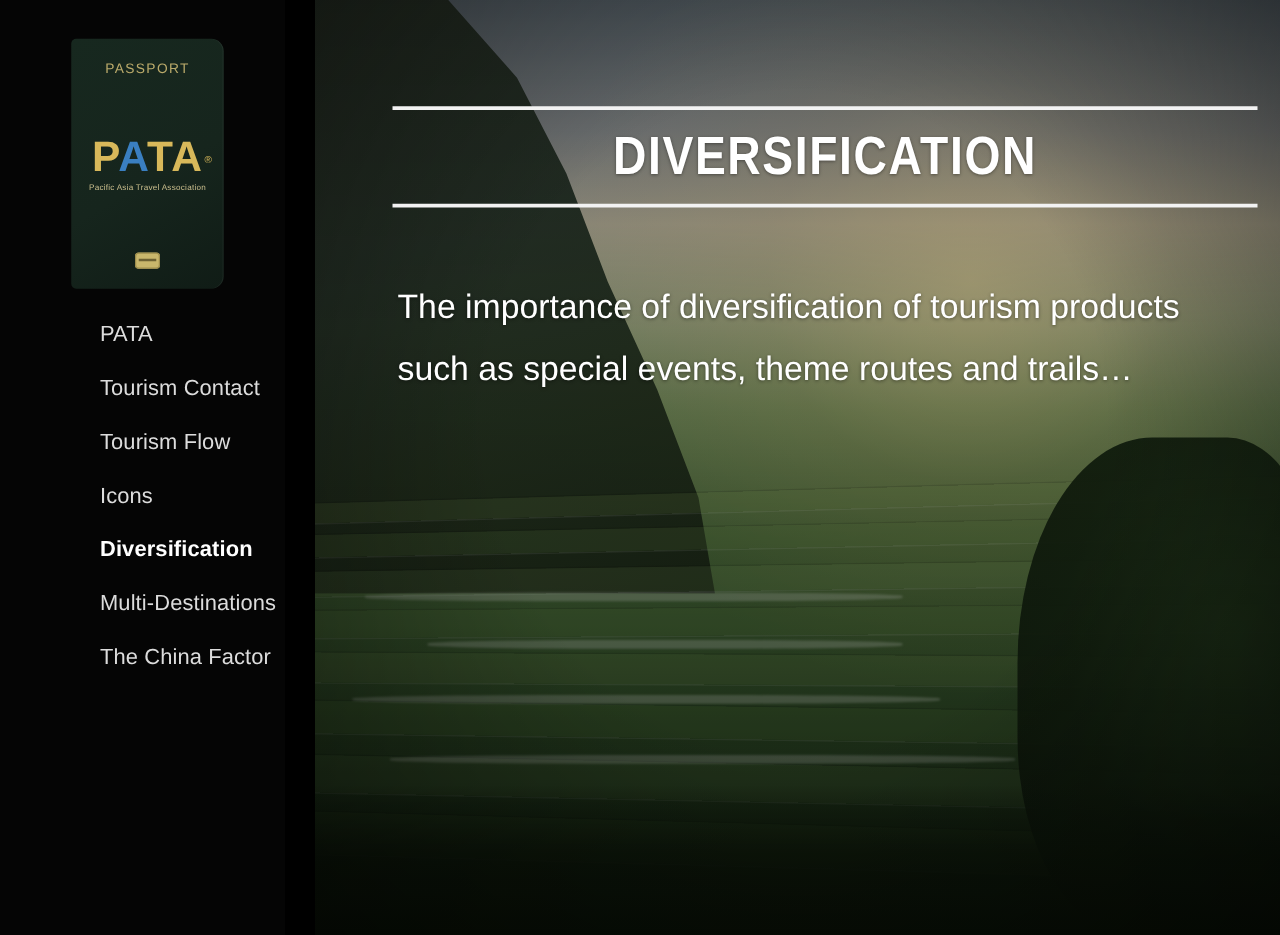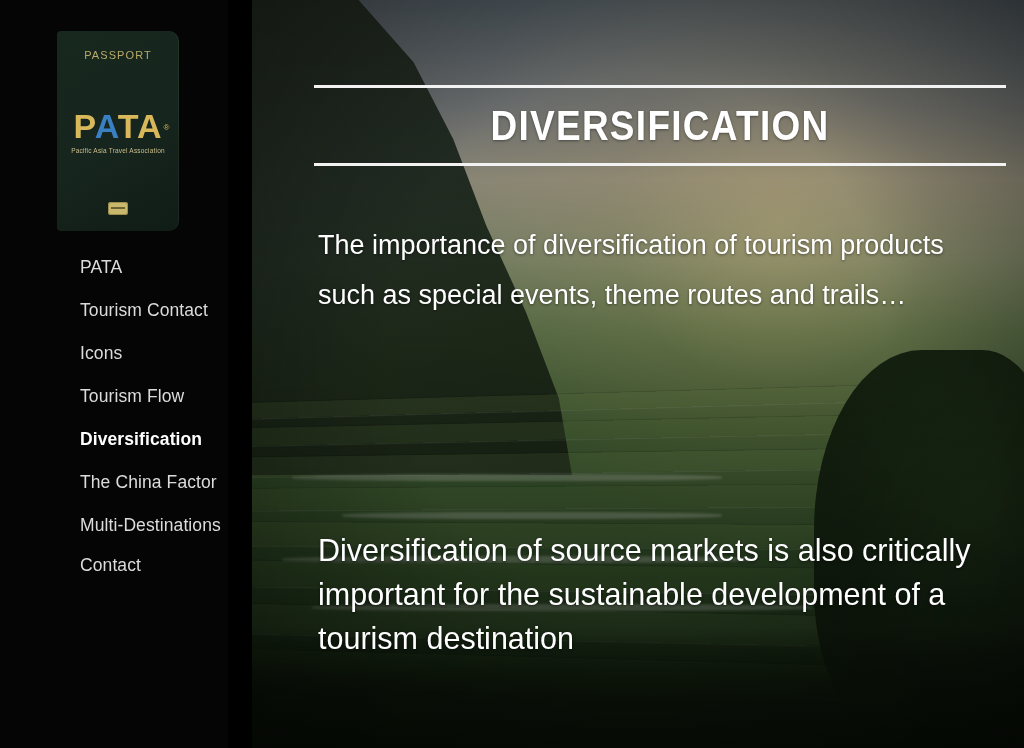--- a/index.html
+++ b/index.html
@@ -282,26 +282,25 @@
       <div class="pata-logo">
         <span class="mark">P<span class="blue">A</span>TA<span class="reg">®</span></span>
         <div class="pata-tag">Pacific Asia Travel Association</div>
       </div>
       <div class="passport-chip"></div>
     </div>
 
     <div class="nav">
       <div class="nav-item">PATA</div>
       <div class="nav-item">Tourism Contact</div>
+      <div class="nav-item">Tourism Flow</div>
       <div class="nav-item">Icons</div>
-      <div class="nav-item">Tourism Flow</div>
       <div class="nav-item active">Diversification</div>
+      <div class="nav-item">Multi-Destinations</div>
       <div class="nav-item">The China Factor</div>
-      <div class="nav-item">Multi-Destinations</div>
-      <div class="nav-item tight">Contact</div>
     </div>
   </div>
 
   <div class="main">
     <div class="photo">
       <div class="mountain"></div>
       <div class="terrace t1"></div>
       <div class="terrace t2"></div>
       <div class="terrace t3"></div>
       <div class="terrace t4"></div>
@@ -318,17 +317,16 @@
     </div>
     <div class="dim"></div>
     <div class="vignette"></div>
 
     <div class="content">
       <div class="title-rule rule-top"></div>
       <div class="slide-title">DIVERSIFICATION</div>
       <div class="title-rule rule-bottom"></div>
 
       <div class="body-1">The importance of diversification of tourism products such as special events, theme routes and trails…</div>
-      <div class="body-2">Diversification of source markets is also critically important for the sustainable development of a tourism destination</div>
     </div>
   </div>
 
 </div>
 
 </body></html>

